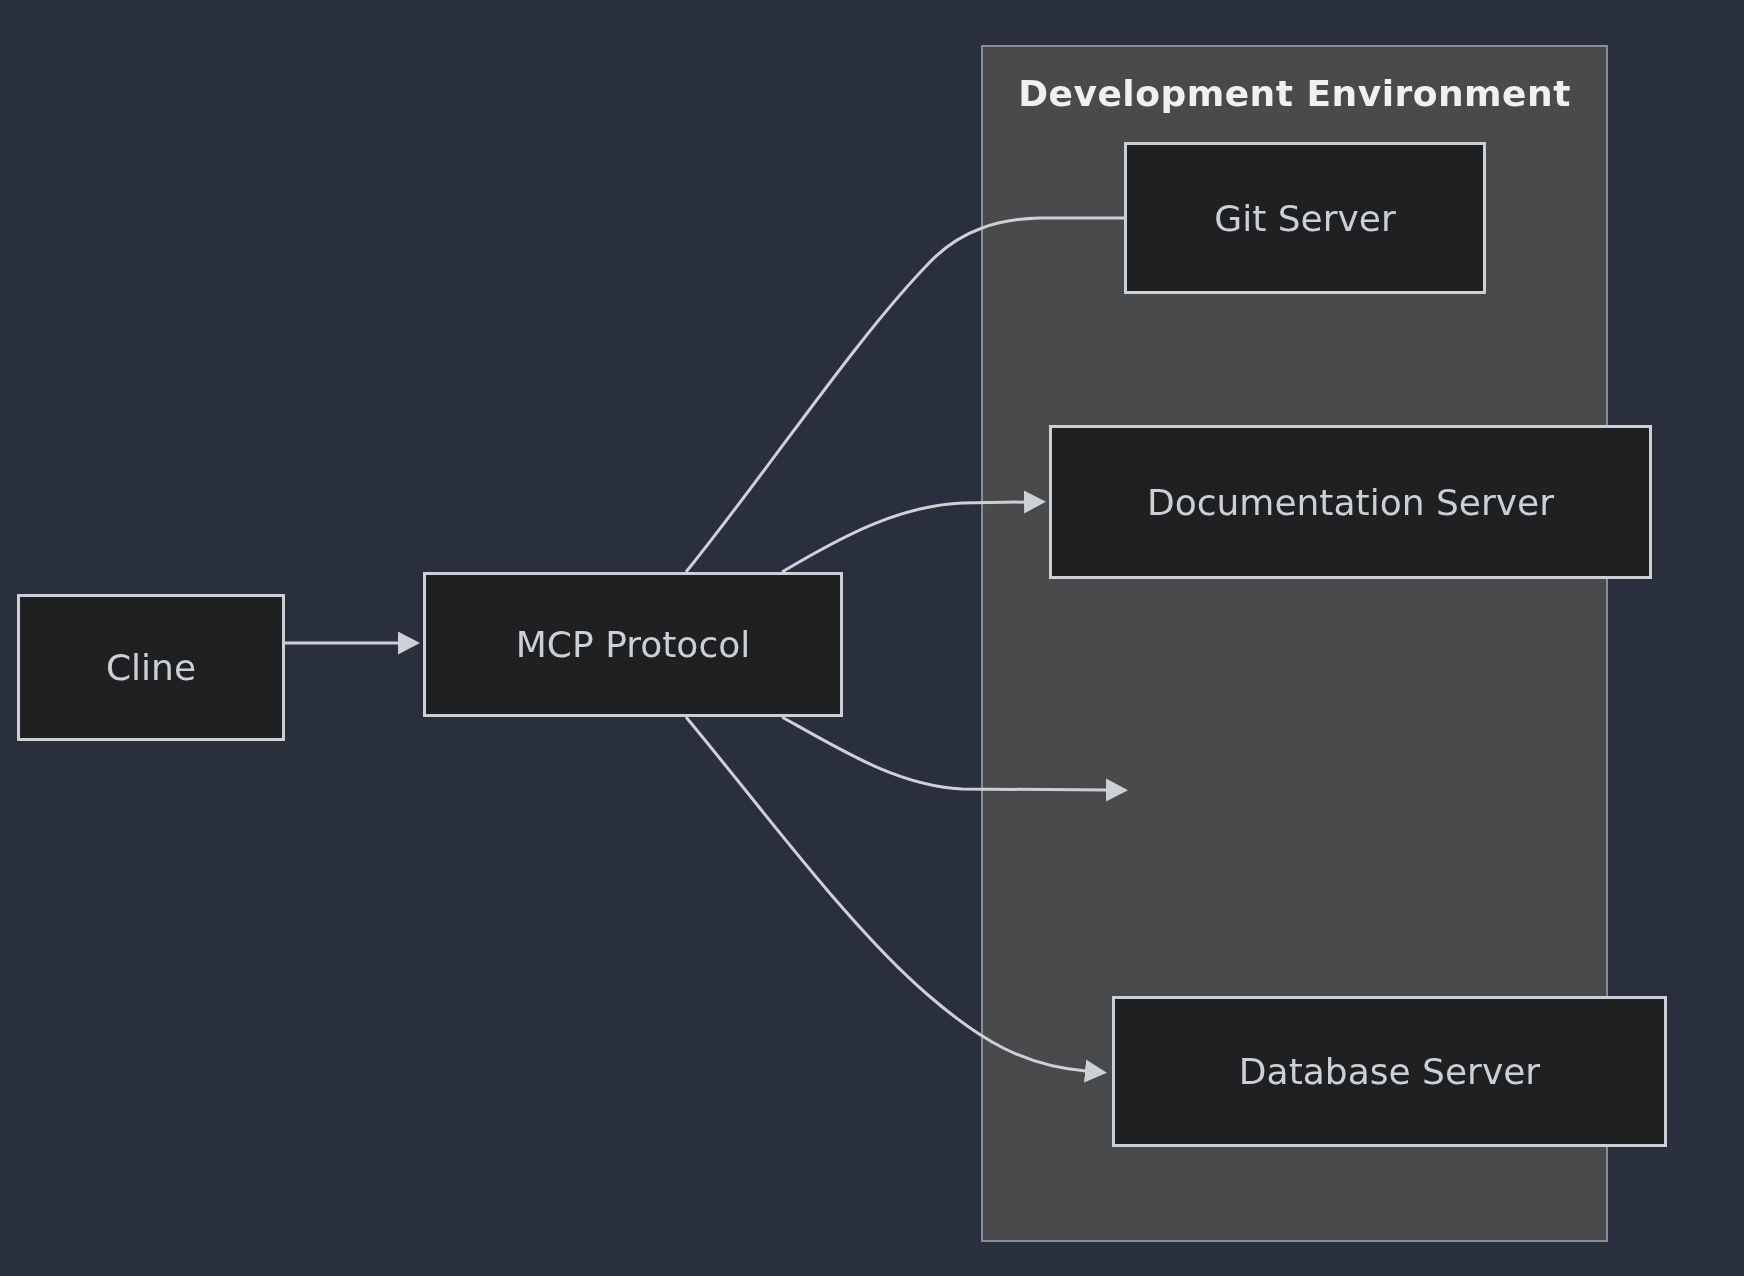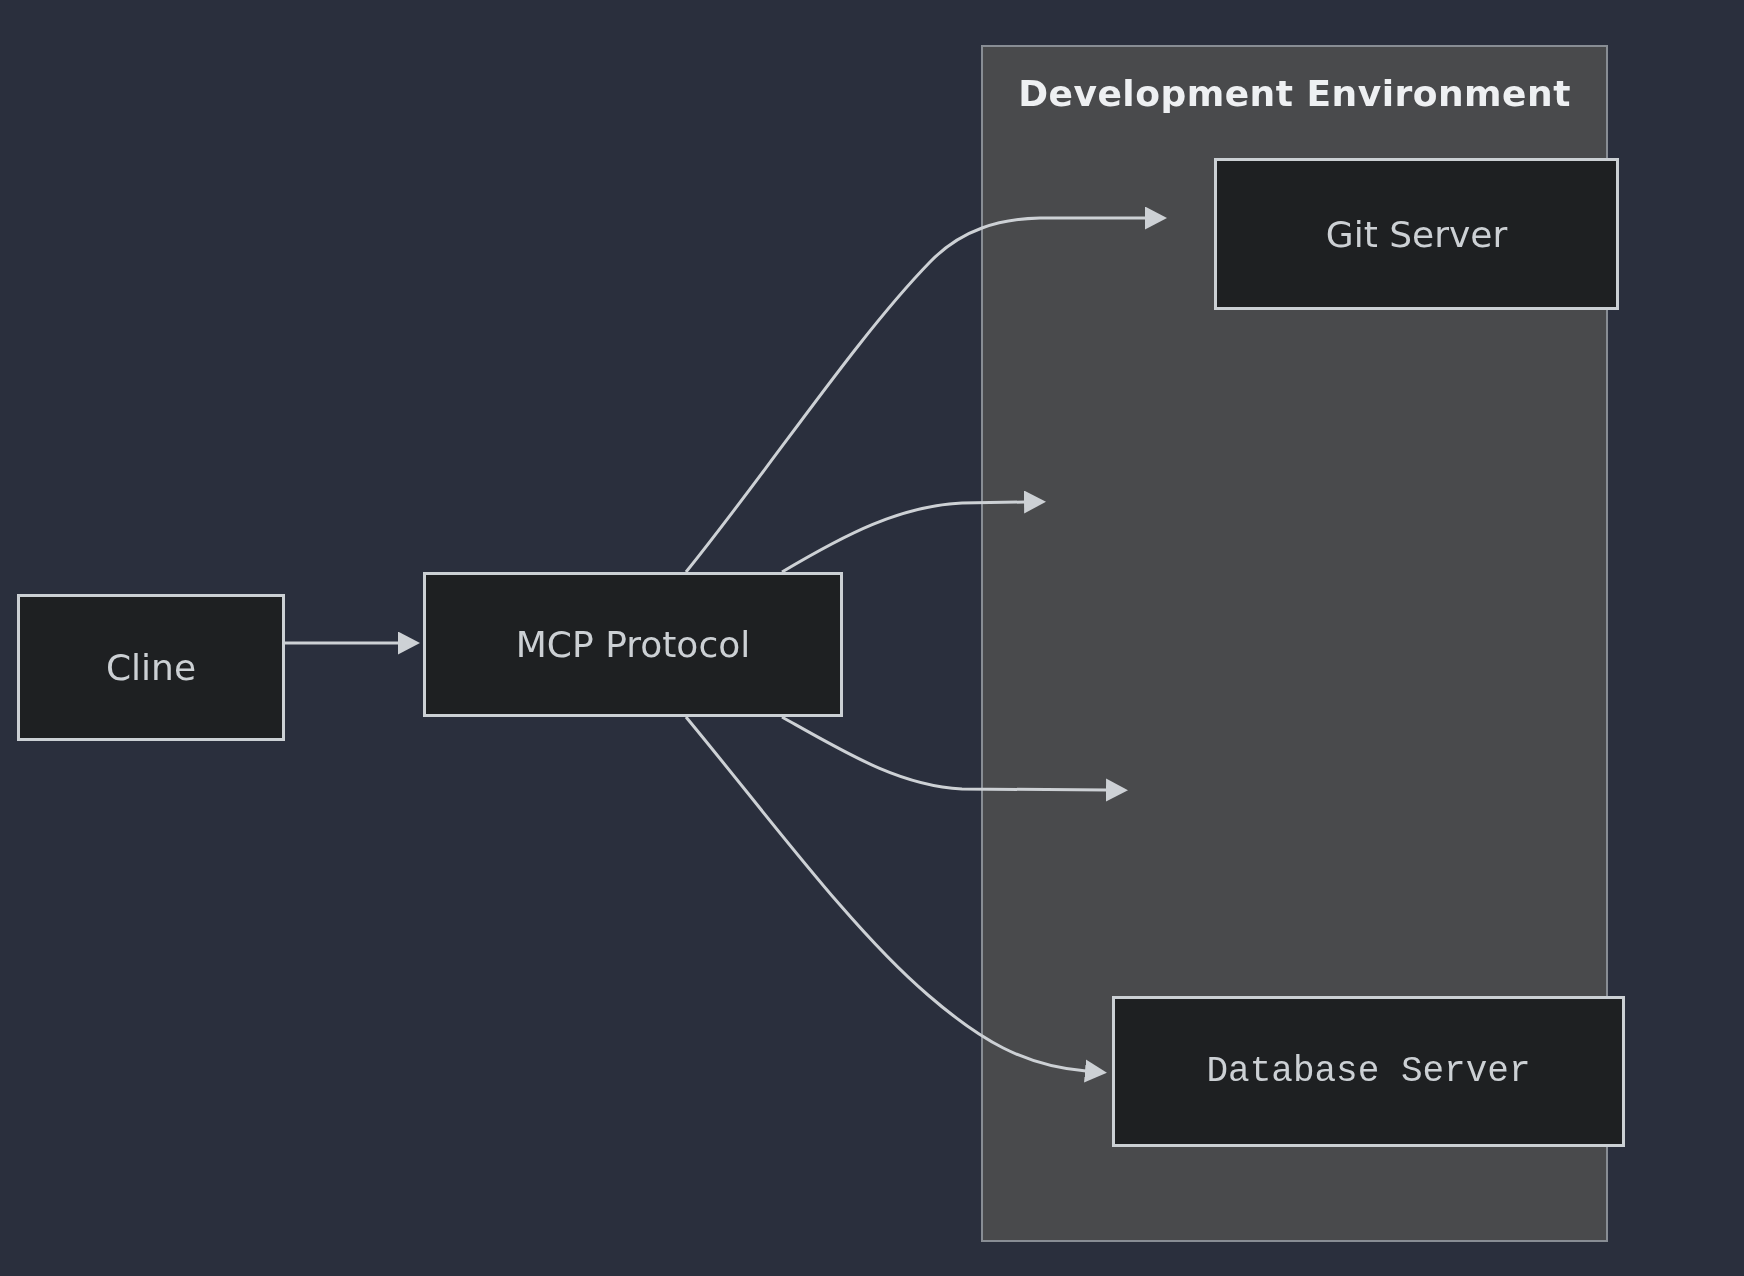--- a/index.html
+++ b/index.html
@@ -58,24 +58,24 @@
     justify-content: center;
     z-index: 3;
   }
   .node .label {
     color: #ccd0d4;
     font-size: 36px;
     white-space: nowrap;
   }
   .node-cline    { left: 17px;   top: 570px; width: 268px; height: 147px; margin-top: 24px; }
   .node-mcp      { left: 423px;  top: 572px; width: 420px; height: 145px; }
-  .node-git      { left: 1214px; top: 142px; width: 405px; height: 152px; margin-top: 16px; }
+  .node-git      { left: 1124px; top: 142px; width: 362px; height: 152px; }
   .node-doc      { left: 1049px; top: 425px; width: 603px; height: 154px; }
   .node-testing  { left: 1131px; top: 713px; width: 443px; height: 155px; }
-  .node-database { left: 1112px; top: 996px; width: 513px; height: 151px; font-family: Liberation Mono, monospace; }
+  .node-database { left: 1112px; top: 996px; width: 555px; height: 151px; }
 </style>
 </head>
 <body>
 
 <div class="canvas">
 
   <div class="cluster">
     <div class="cluster-title">Development Environment</div>
   </div>
 
@@ -97,19 +97,22 @@
   </div>
 
   <div class="node node-mcp">
     <span class="label">MCP Protocol</span>
   </div>
 
   <div class="node node-git">
     <span class="label">Git Server</span>
   </div>
 
+  <div class="node node-doc">
+    <span class="label">Documentation Server</span>
+  </div>
 
 
   <div class="node node-database">
     <span class="label">Database Server</span>
   </div>
 
 </div>
 
 </body></html>

